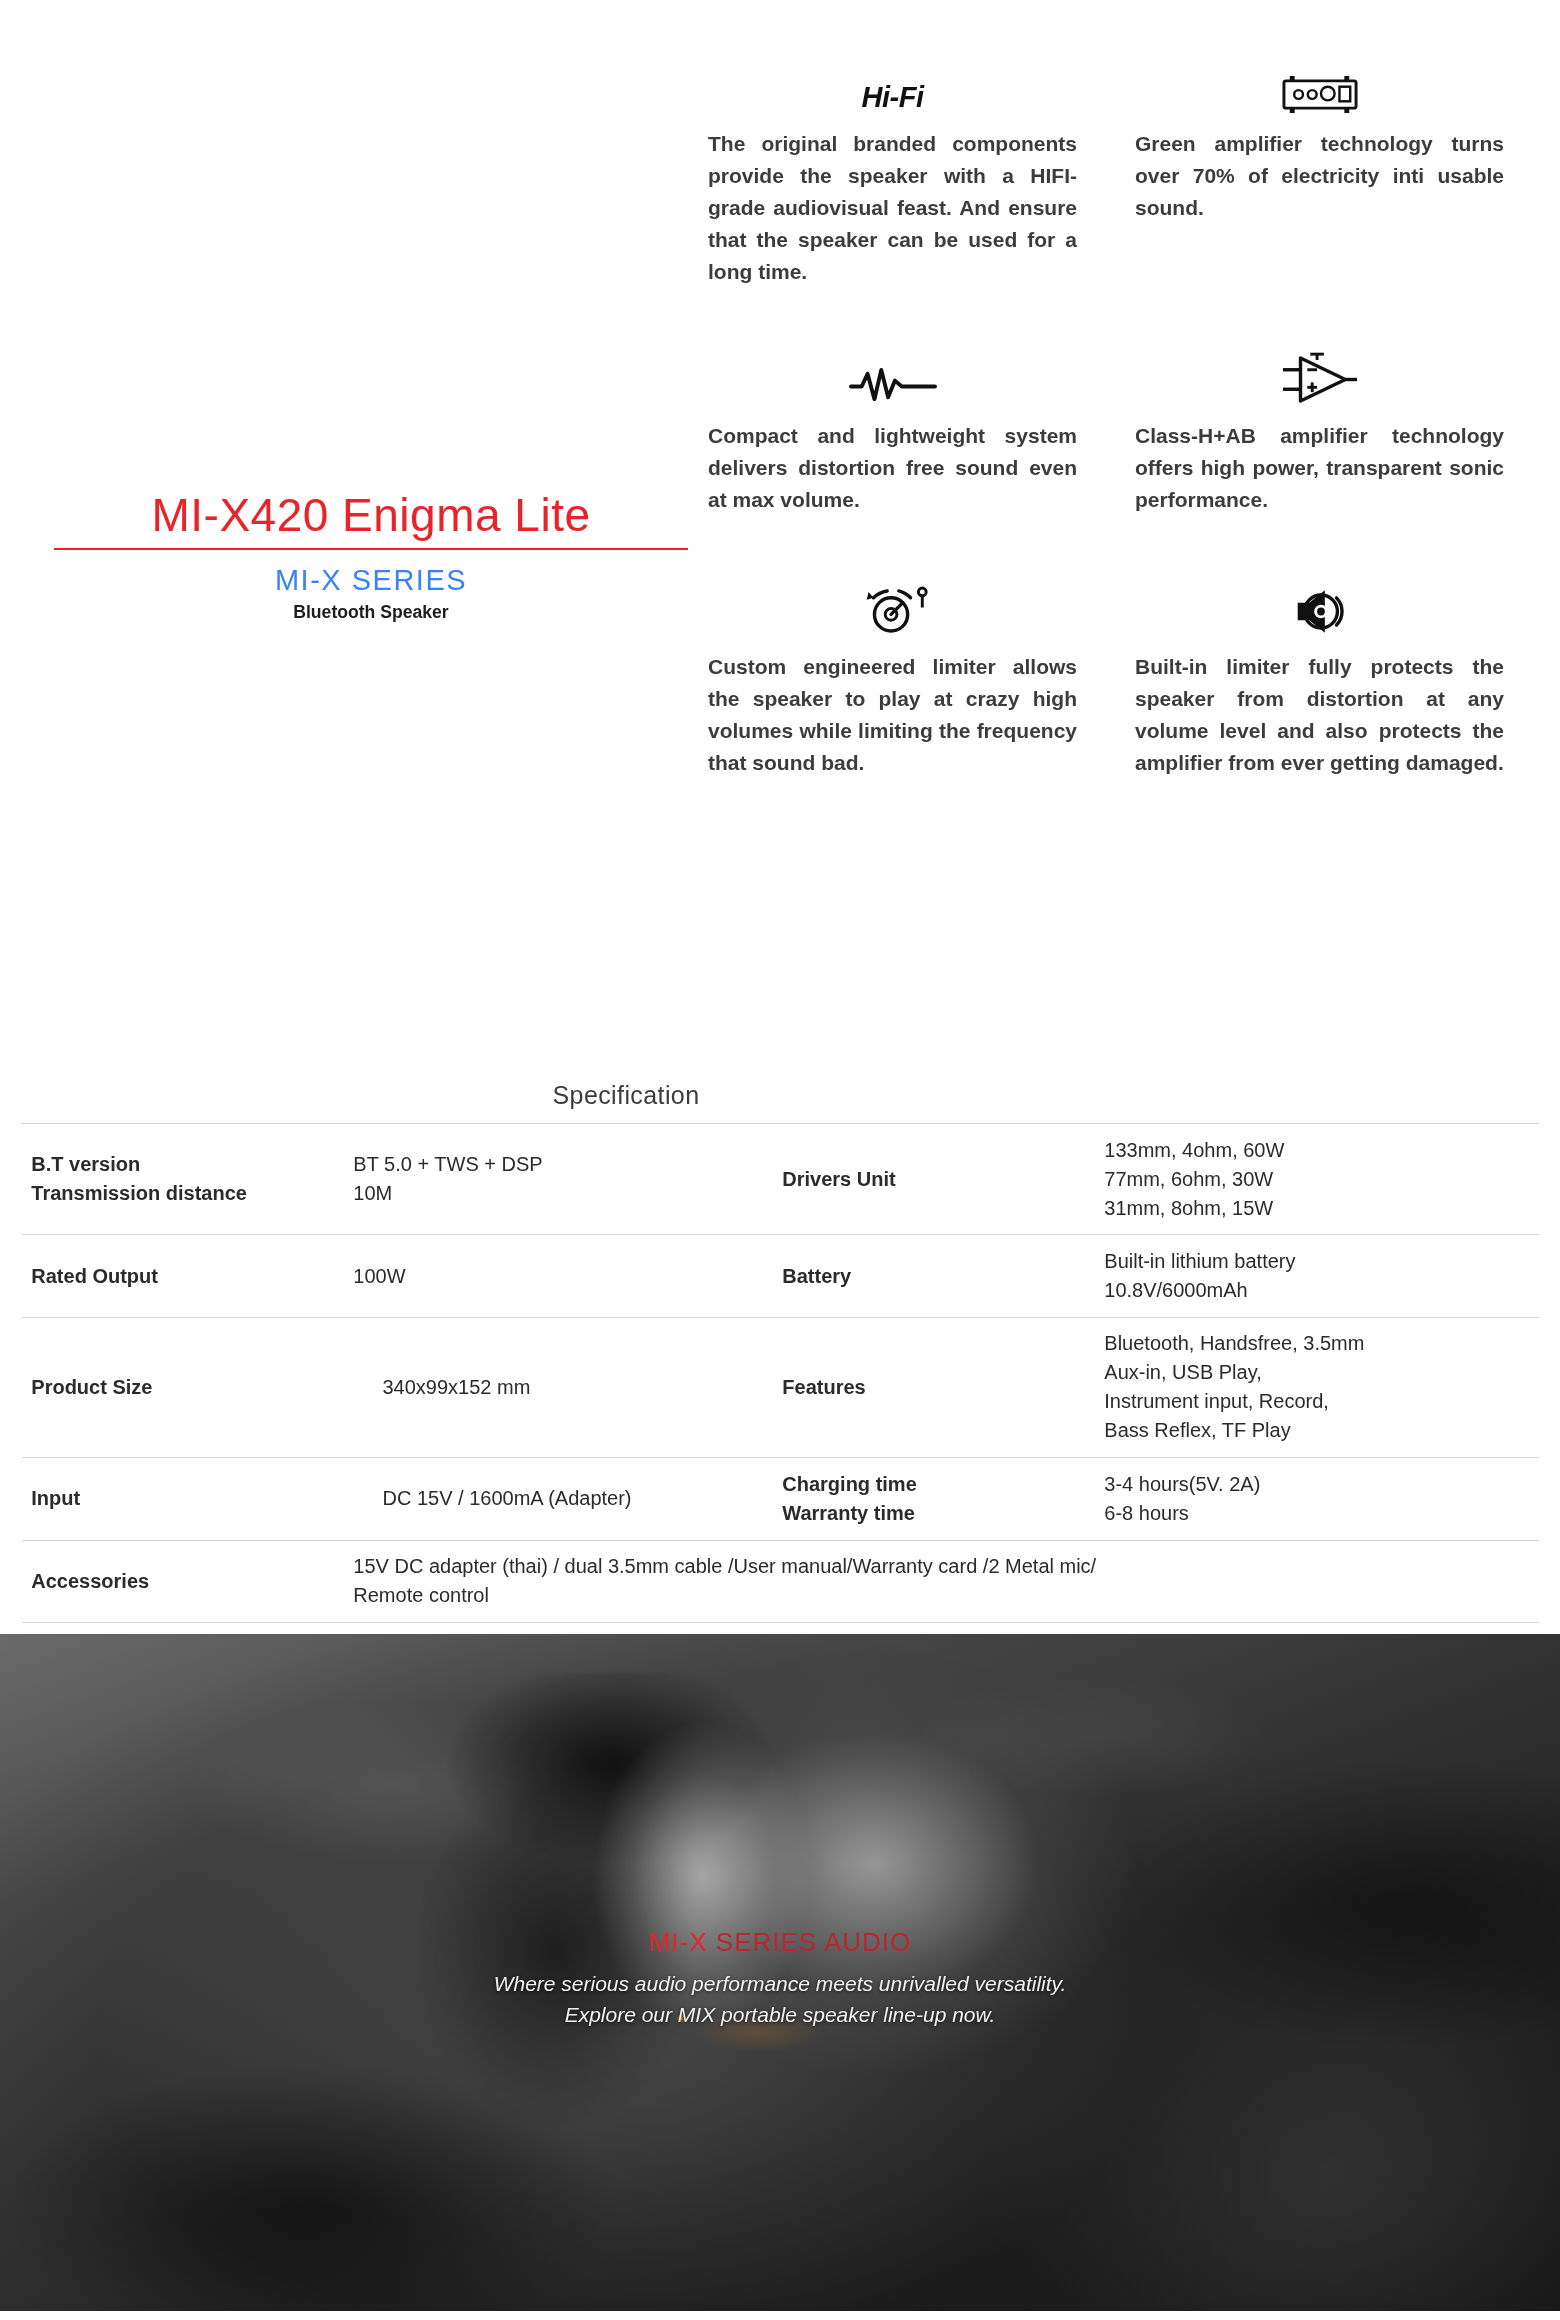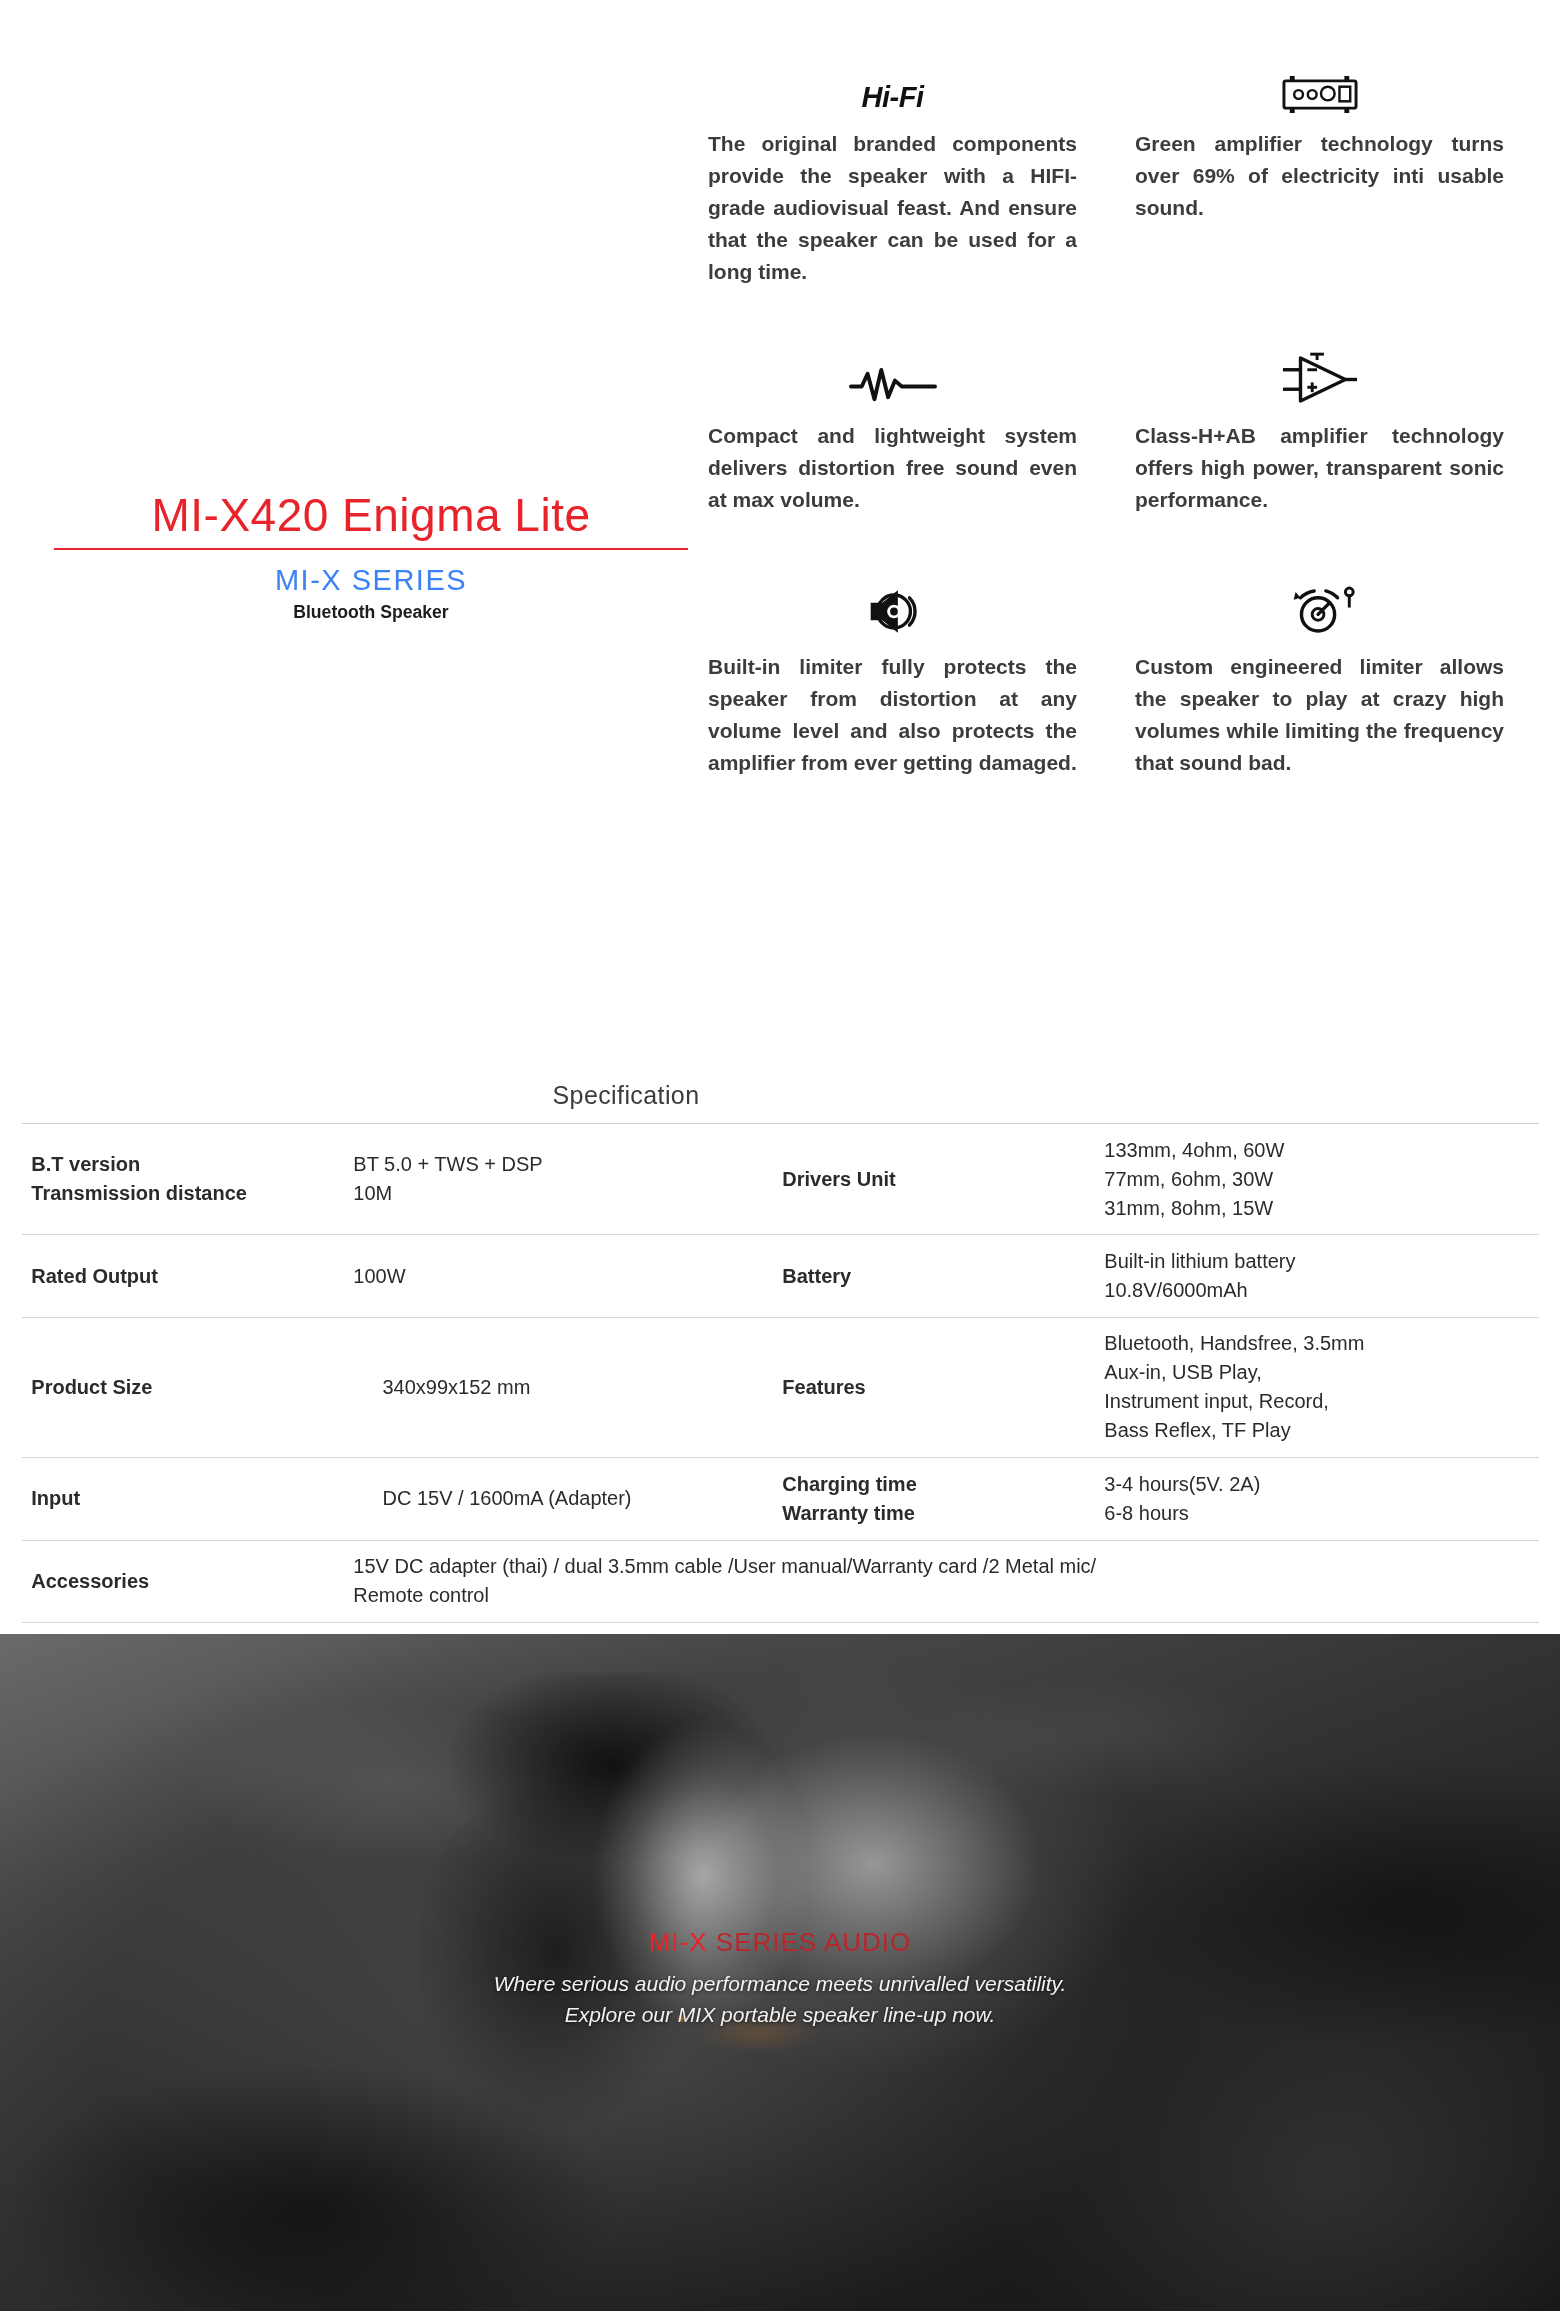--- a/index.html
+++ b/index.html
@@ -229,21 +229,21 @@
             <circle cx="17" cy="20" r="4.5" fill="none" stroke="#111" stroke-width="2.5"></circle>
             <circle cx="31" cy="20" r="4.5" fill="none" stroke="#111" stroke-width="2.5"></circle>
             <circle cx="47" cy="19" r="7" fill="none" stroke="#111" stroke-width="2.5"></circle>
             <rect x="59" y="12" width="11" height="15" fill="none" stroke="#111" stroke-width="2.5"></rect>
             <rect x="8" y="1" width="5" height="6" fill="#111"></rect>
             <rect x="64" y="1" width="5" height="6" fill="#111"></rect>
             <rect x="8" y="33" width="5" height="6" fill="#111"></rect>
             <rect x="64" y="33" width="5" height="6" fill="#111"></rect>
           </svg>
         </div>
-        <div class="feat-text">Green amplifier technology turns over 69% of electricity inti usable sound.</div>
+        <div class="feat-text">Green amplifier technology turns over 70% of electricity inti usable sound.</div>
       </div>
     </div>
 
     <div class="feat-row row-gap-1">
       <div class="feat-col">
         <div class="feat-icon">
           <svg width="90" height="43" viewBox="0 0 92 44">
             <polyline points="3,23 14,23 20,10 27,36 34,6 41,34 48,17 55,23 89,23" fill="none" stroke="#111" stroke-width="4" stroke-linejoin="round" stroke-linecap="round"></polyline>
           </svg>
         </div>
@@ -263,45 +263,45 @@
             <line x1="37" y1="2" x2="37" y2="8" stroke="#111" stroke-width="3"></line>
           </svg>
         </div>
         <div class="feat-text">Class-H+AB amplifier technology offers high power, transparent sonic performance.</div>
       </div>
     </div>
 
     <div class="feat-row row-gap-2">
       <div class="feat-col">
         <div class="feat-icon">
-          <svg width="64" height="51" viewBox="0 0 66 52">
-            <path d="M10 17 L22 17 L38 4 L38 48 L22 35 L10 35 Z" fill="#111"></path>
-            <circle cx="34" cy="26" r="17" fill="none" stroke="#111" stroke-width="3.5"></circle>
-            <circle cx="34" cy="26" r="7" fill="#fff"></circle>
-            <circle cx="34" cy="26" r="4" fill="#111"></circle>
-            <path d="M50 12 A20 20 0 0 1 50 40" fill="none" stroke="#111" stroke-width="3.5" stroke-linecap="round"></path>
-          </svg>
-        </div>
-        <div class="feat-text">Built-in limiter fully protects the speaker from distortion at any volume level and also protects the amplifier from ever getting damaged.</div>
-      </div>
-      <div class="feat-col">
-        <div class="feat-icon">
           <svg width="82" height="55" viewBox="0 0 84 56">
             <circle cx="40" cy="33" r="17" fill="none" stroke="#111" stroke-width="3.5"></circle>
             <circle cx="40" cy="33" r="6" fill="none" stroke="#111" stroke-width="3"></circle>
             <path d="M40 33 L52 21" stroke="#111" stroke-width="3.5" stroke-linecap="round"></path>
             <path d="M22 16 A26 26 0 0 1 36 9" fill="none" stroke="#111" stroke-width="3.5" stroke-linecap="round"></path>
             <path d="M17 10 L22 16 L15 18 Z" fill="#111"></path>
             <path d="M60 16 A26 26 0 0 0 48 9" fill="none" stroke="#111" stroke-width="3.5" stroke-linecap="round"></path>
             <circle cx="72" cy="10" r="4" fill="none" stroke="#111" stroke-width="3"></circle>
             <line x1="72" y1="14" x2="72" y2="26" stroke="#111" stroke-width="3"></line>
           </svg>
         </div>
         <div class="feat-text">Custom engineered limiter allows the speaker to play at crazy high volumes while limiting the frequency that sound bad.</div>
       </div>
+      <div class="feat-col">
+        <div class="feat-icon">
+          <svg width="64" height="51" viewBox="0 0 66 52">
+            <path d="M10 17 L22 17 L38 4 L38 48 L22 35 L10 35 Z" fill="#111"></path>
+            <circle cx="34" cy="26" r="17" fill="none" stroke="#111" stroke-width="3.5"></circle>
+            <circle cx="34" cy="26" r="7" fill="#fff"></circle>
+            <circle cx="34" cy="26" r="4" fill="#111"></circle>
+            <path d="M50 12 A20 20 0 0 1 50 40" fill="none" stroke="#111" stroke-width="3.5" stroke-linecap="round"></path>
+          </svg>
+        </div>
+        <div class="feat-text">Built-in limiter fully protects the speaker from distortion at any volume level and also protects the amplifier from ever getting damaged.</div>
+      </div>
     </div>
   </div>
 
   <div class="spec-title">Specification</div>
 
   <div class="spec-wrap">
     <table class="spec">
       <tbody>
         <tr>
           <td class="lbl">

